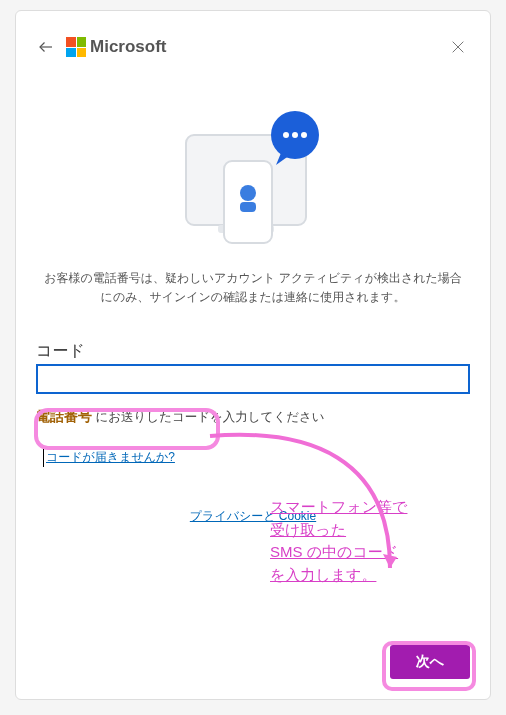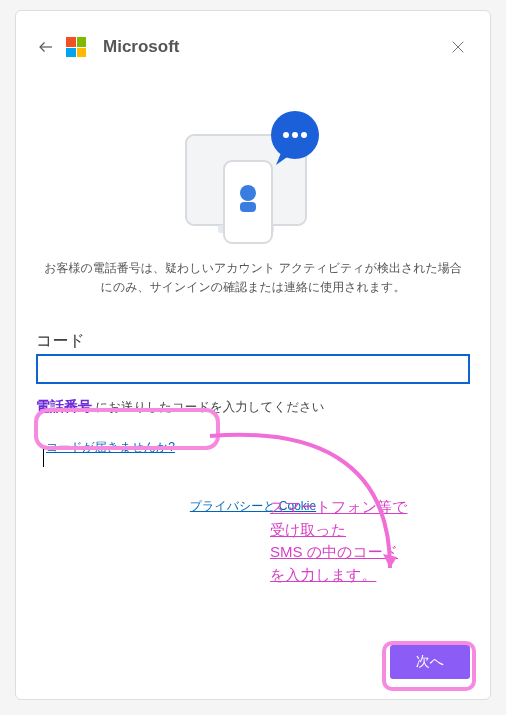--- a/index.html
+++ b/index.html
@@ -38,21 +38,21 @@
       height: 20px;
       display: flex;
       align-items: center;
       justify-content: center;
       cursor: pointer;
       color: #555;
     }
     .ms-logo {
       display: inline-flex;
       align-items: center;
-      gap: 17px;
+      gap: 4px;
     }
     .ms-logo-grid {
       width: 20px;
       height: 20px;
       display: grid;
       grid-template-columns: 1fr 1fr;
       grid-template-rows: 1fr 1fr;
       gap: 1px;
     }
     .ms-logo-grid span:nth-child(1){background:#f25022;}
@@ -81,21 +81,21 @@
       text-align:center;
       font-size: 22px;
       font-weight: 600;
       color:#222;
       margin-top: 28px;
     }
     .subtext {
       text-align:center;
       font-size: 12px;
       color:#555;
-      margin-top: 4px;
+      margin-top: 14px;
       line-height: 1.6;
       padding: 0 6px;
     }
     .code-group {
       margin-top: 34px;
       position:relative;
     }
     .code-label {
       font-size: 16px;
       color:#333;
@@ -109,21 +109,21 @@
       padding: 4px 6px;
       font-size:14px;
       outline:none;
     }
     .hint {
       font-size:12.5px;
       color:#444;
       margin-top: 14px;
     }
     .hint .phone-label {
-      color: #6d28d9;
+      color: #a16207;
       font-weight:600;
       font-size:14px;
     }
     .link {
       display:inline-block;
       font-size:12px;
       color:#0067b8;
       text-decoration:underline;
       cursor:pointer;
     }
@@ -134,27 +134,28 @@
     .privacy {
       text-align:center;
       margin-top: 40px;
     }
     .footer {
       margin-top:auto;
       display:flex;
       justify-content:flex-end;
     }
     .next-btn {
-      background:#8b5cf6;
+      background:#a21caf;
       color:#fff;
       border:none;
       padding: 8px 26px;
       font-size:14px;
       border-radius:3px;
       cursor:pointer;
+      font-weight:bold;
     }
     
     .annot {
       position:absolute;
       border: 4px solid #f58ae0;
       border-radius: 14px;
       pointer-events:none;
     }
     .annot-label-box {
       top: 408px;

